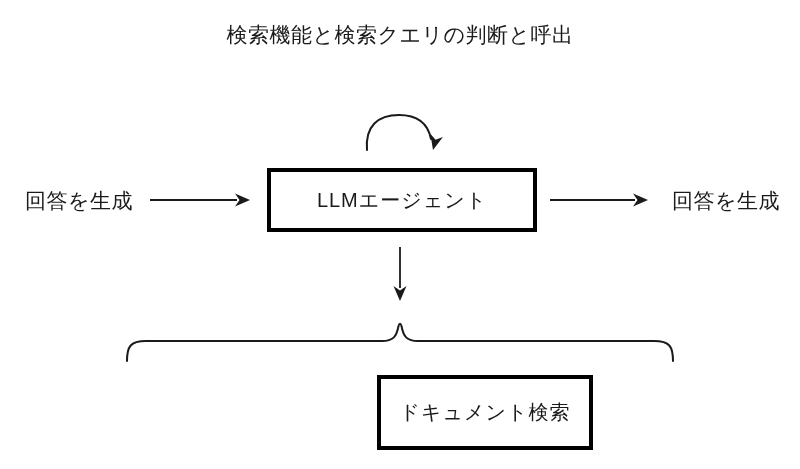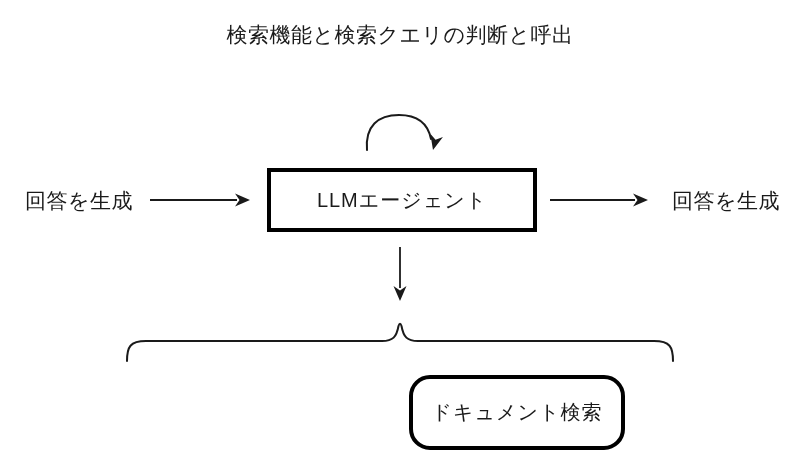--- a/index.html
+++ b/index.html
@@ -51,21 +51,21 @@
     background: #ffffff;
     display: flex;
     align-items: center;
     justify-content: center;
     font-size: 20px;
     letter-spacing: 1px;
     white-space: nowrap;
   }
   .agent-box { left: 267px; top: 168px; width: 270px; height: 64px; }
   .faq-box   { left: 200px; top: 375px; width: 135px; height: 76px; }
-  .doc-box   { left: 409px; top: 375px; width: 216px; height: 75px; border-radius: 21px; }
+  .doc-box   { left: 377px; top: 375px; width: 216px; height: 75px; }
   .stroke-line {
     stroke: #1a1a1a;
     stroke-width: 1.8;
     fill: none;
   }
   .stroke-curve {
     stroke: #1a1a1a;
     stroke-width: 2;
     fill: none;
     stroke-linecap: round;

